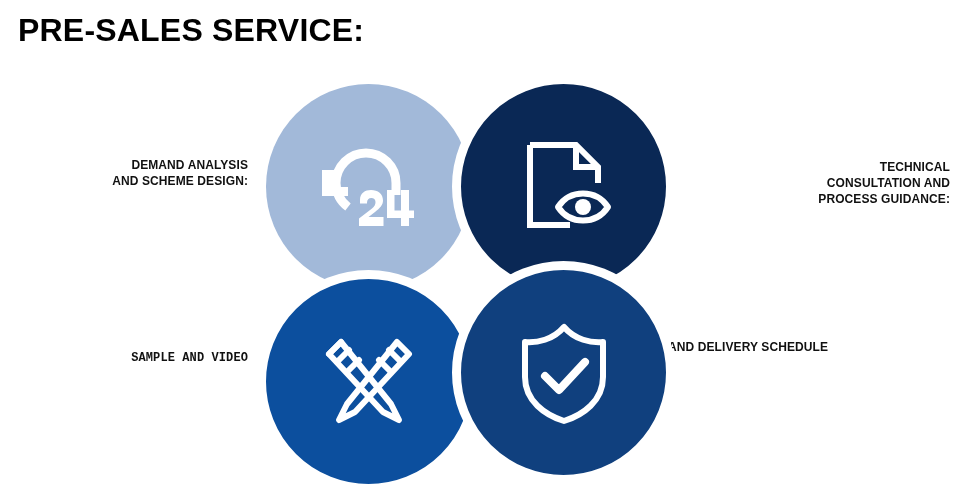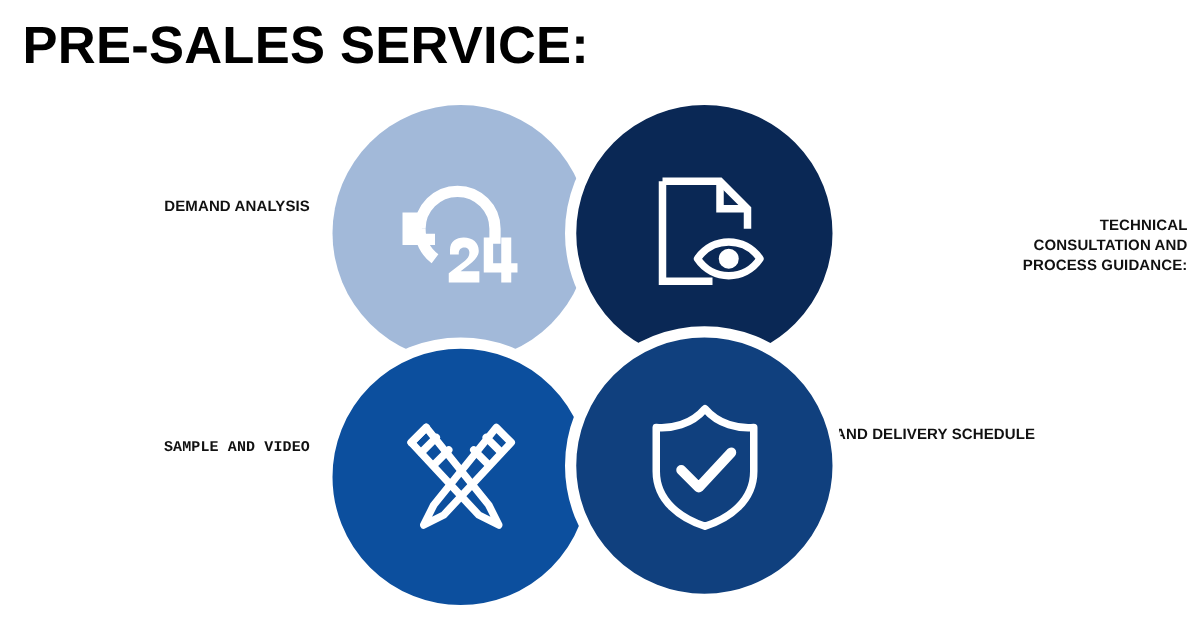--- a/index.html
+++ b/index.html
@@ -14,21 +14,21 @@
     overflow: hidden;
     font-family: "Liberation Sans", "DejaVu Sans", sans-serif;
     -webkit-font-smoothing: antialiased;
   }
 
   
   #page-title {
     position: absolute;
     left: 18px;
     top: 12px;
-    font-size: 42px;
+    font-size: 32px;
     font-weight: bold;
     letter-spacing: 0.2px;
     color: #000000;
     white-space: nowrap;
   }
 
   
   #circle-cluster {
     position: absolute;
     left: 266px;
@@ -101,21 +101,20 @@
     right: 712px;
     top: 158px;
     width: 230px;
     text-align: right;
   }
   #label-technical {
     left: 728px;
     top: 160px;
     width: 222px;
     text-align: right;
-    margin-top: 13px;
   }
   #label-sample {
     right: 712px;
     top: 351px;
     width: 230px;
     text-align: right;
     font-family: Liberation Mono, monospace;
   }
   #label-quotations {
     left: 668px;
@@ -191,20 +190,21 @@
         <path d="M49 6 C38 19 22 22 10 21 L10 56 C10 80 30 94 49 100
                  C68 94 88 80 88 56 L88 21 C76 22 60 19 49 6 Z" stroke="#ffffff" stroke-width="6" fill="none" stroke-linejoin="round"></path>
         <path d="M30 55 L44 69 L70 41" stroke="#ffffff" stroke-width="8" fill="none" stroke-linecap="round" stroke-linejoin="round"></path>
       </svg>
     </span>
   </div>
 </div>
 
 <div id="label-demand" class="label">
   <span class="line">Demand analysis</span>
+  <span class="line">and scheme design:</span>
 </div>
 
 <div id="label-technical" class="label">
   <span class="line">Technical</span>
   <span class="line">consultation and</span>
   <span class="line">process guidance:</span>
 </div>
 
 <div id="label-sample" class="label">
   <span class="line">Sample and video</span>

